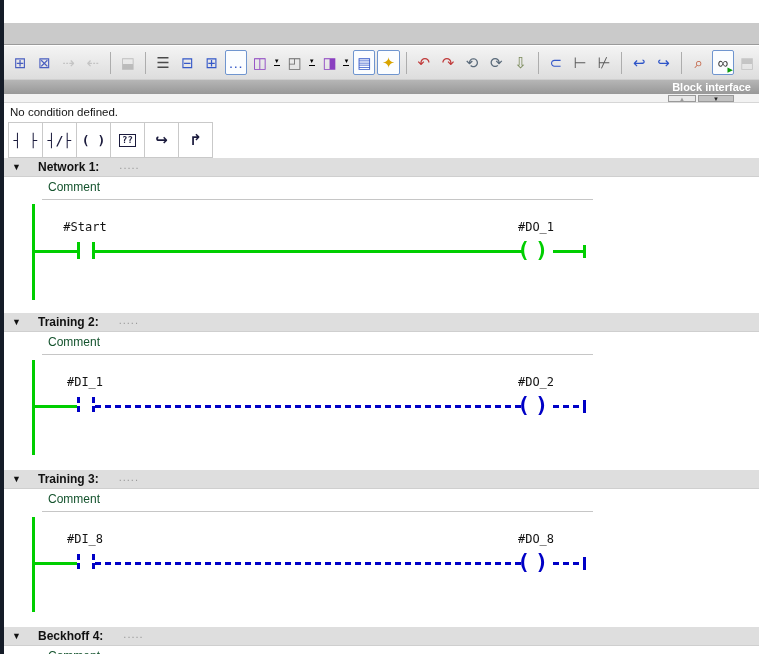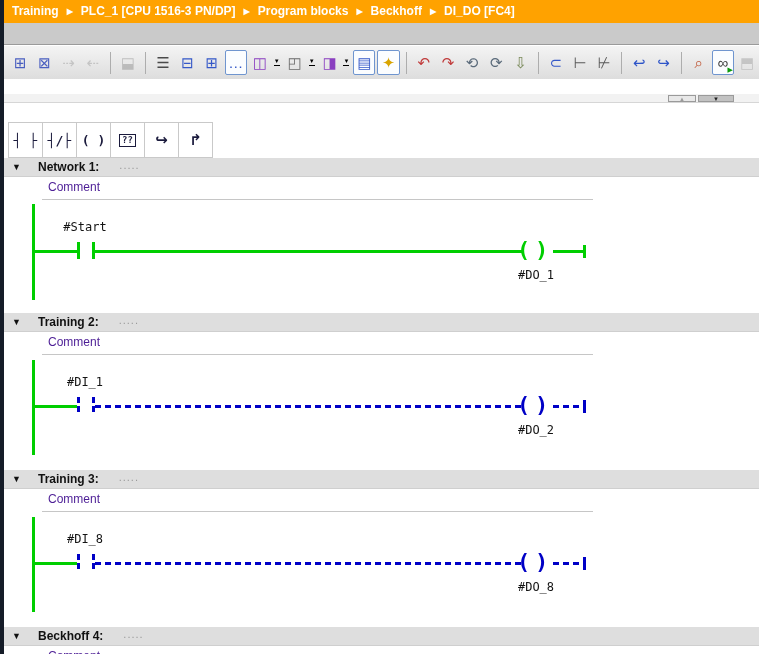--- a/index.html
+++ b/index.html
@@ -55,36 +55,36 @@
   .fav-arrow{font-family:"DejaVu Sans",sans-serif;font-size:15px;font-weight:bold;}
 
   
   .network{position:absolute;left:4px;width:755px;background:#fff;overflow:hidden;}
   .net-header{height:19px;background:#dedede;border-bottom:1px solid #cfcfcf;box-sizing:border-box;
       display:flex;align-items:center;cursor:pointer;}
   .tri{font-size:9px;color:#111;margin-left:8px;width:26px;}
   .net-title{font-size:12px;font-weight:bold;color:#111;}
   .net-dots{font-size:11px;color:#9a9a9a;margin-left:20px;letter-spacing:1px;position:relative;top:-2px;}
   .net-comment{position:relative;height:23px;}
-  .net-comment .cmt-text{position:absolute;left:44px;top:3px;font-size:12px;color:#4c1d95;cursor:text;}
+  .net-comment .cmt-text{position:absolute;left:44px;top:3px;font-size:12px;color:#14532d;cursor:text;}
   .net-comment .cmt-line{position:absolute;left:38px;width:551px;bottom:0;border-bottom:1px solid #c6c6c6;}
 
   .rung{position:relative;height:115px;}
   .rail{position:absolute;left:28px;top:5px;width:3px;height:95px;background:var(--active);}
   .stub{position:absolute;left:28px;top:50px;width:45px;height:3px;background:var(--active);}
   .cbar{position:absolute;top:42px;width:3px;height:17px;}
   .cbar.b1{left:73px;} .cbar.b2{left:88px;}
   .wire{position:absolute;left:91px;top:50px;width:427px;height:3px;}
   .tail{position:absolute;left:549px;top:50px;width:31px;height:3px;}
   .endbar{position:absolute;left:579px;top:45px;width:3px;height:13px;}
   .paren{position:absolute;top:37px;font-family:"DejaVu Sans Mono",monospace;font-size:22px;font-weight:bold;line-height:26px;cursor:pointer;}
   .paren.po{left:513px;} .paren.pc{left:531px;}
   .lbl{position:absolute;top:20px;width:100px;text-align:center;font-family:"DejaVu Sans Mono",monospace;
       font-size:12px;color:#141414;cursor:pointer;}
-  .lbl.contact-lbl{left:31px;text-align:center;} .lbl.coil-lbl{left:482px;margin-top:48px;}
+  .lbl.contact-lbl{left:31px;text-align:center;} .lbl.coil-lbl{left:482px;}
 
   .rung-active .cbar{background:var(--active);}
   .rung-active .wire,.rung-active .tail{background:var(--active);}
   .rung-active .endbar{background:var(--active);}
   .rung-active .paren{color:var(--active);}
 
   .rung-inactive .cbar{background:repeating-linear-gradient(180deg,var(--inactive) 0 6px,transparent 6px 9px);}
   .rung-inactive .wire,.rung-inactive .tail{height:3px;background:repeating-linear-gradient(90deg,var(--inactive) 0 6px,transparent 6px 10px);}
   .rung-inactive .endbar{background:var(--inactive);}
   .rung-inactive .paren{color:var(--inactive);}
@@ -93,21 +93,20 @@
   #network-2{top:313px;height:157px;}
   #network-3{top:470px;height:157px;}
   #network-4{top:627px;height:27px;}
 </style>
 </head>
 <body>
 
 <div id="app">
   <div id="left-edge"></div>
 
-  <div id="breadcrumb"><span class="crumb">Training</span><span class="bc-sep">▶</span><span class="crumb">PLC_1 [CPU 1516-3 PN/DP]</span><span class="bc-sep">▶</span><span class="crumb">Program blocks</span><span class="bc-sep">▶</span><span class="crumb">Beckhoff</span><span class="bc-sep">▶</span><span class="crumb">DI_DO [FC4]</span></div>
 
   <div id="gap-strip"></div>
 
   <div id="toolbar">
       <div class="tb-btn" style="color: rgb(74, 95, 192);">⊞</div>
       <div class="tb-btn" style="color: rgb(74, 95, 192);">⊠</div>
       <div class="tb-btn disabled" style="color: rgb(154, 154, 154);">⇢</div>
       <div class="tb-btn disabled" style="color: rgb(154, 154, 154);">⇠</div>
       <div class="tb-sep"></div>
       <div class="tb-btn disabled" style="color: rgb(138, 138, 138);">⬓</div>
@@ -142,26 +141,28 @@
       <div class="tb-btn" style="color: rgb(90, 90, 90);">⊬</div>
       <div class="tb-sep"></div>
       <div class="tb-btn" style="color: rgb(45, 84, 200);">↩</div>
       <div class="tb-btn" style="color: rgb(45, 84, 200);">↪</div>
       <div class="tb-sep"></div>
       <div class="tb-btn" style="color: rgb(192, 90, 58);">⌕</div>
       <div class="tb-btn toggled" style="color: rgb(58, 58, 58);">∞<span class="tb-badge" style="color: rgb(10, 154, 10);">▶</span></div>
       <div class="tb-btn disabled" style="color: rgb(154, 154, 154);">⬒</div>
     </div>
 
+  <div id="block-interface">Block interface</div>
 
   <div id="splitter">
     <div id="split-up" class="split-btn">▲</div>
     <div id="split-down" class="split-btn">▼</div>
   </div>
 
+  <div id="condition-bar">No condition defined.</div>
 
   <div id="favorites">
     <div class="fav-cell">
       <span>┤ ├</span>
     </div>
     <div class="fav-cell">
       <span>┤/├</span>
     </div>
     <div class="fav-cell">
       <span>( )</span>

